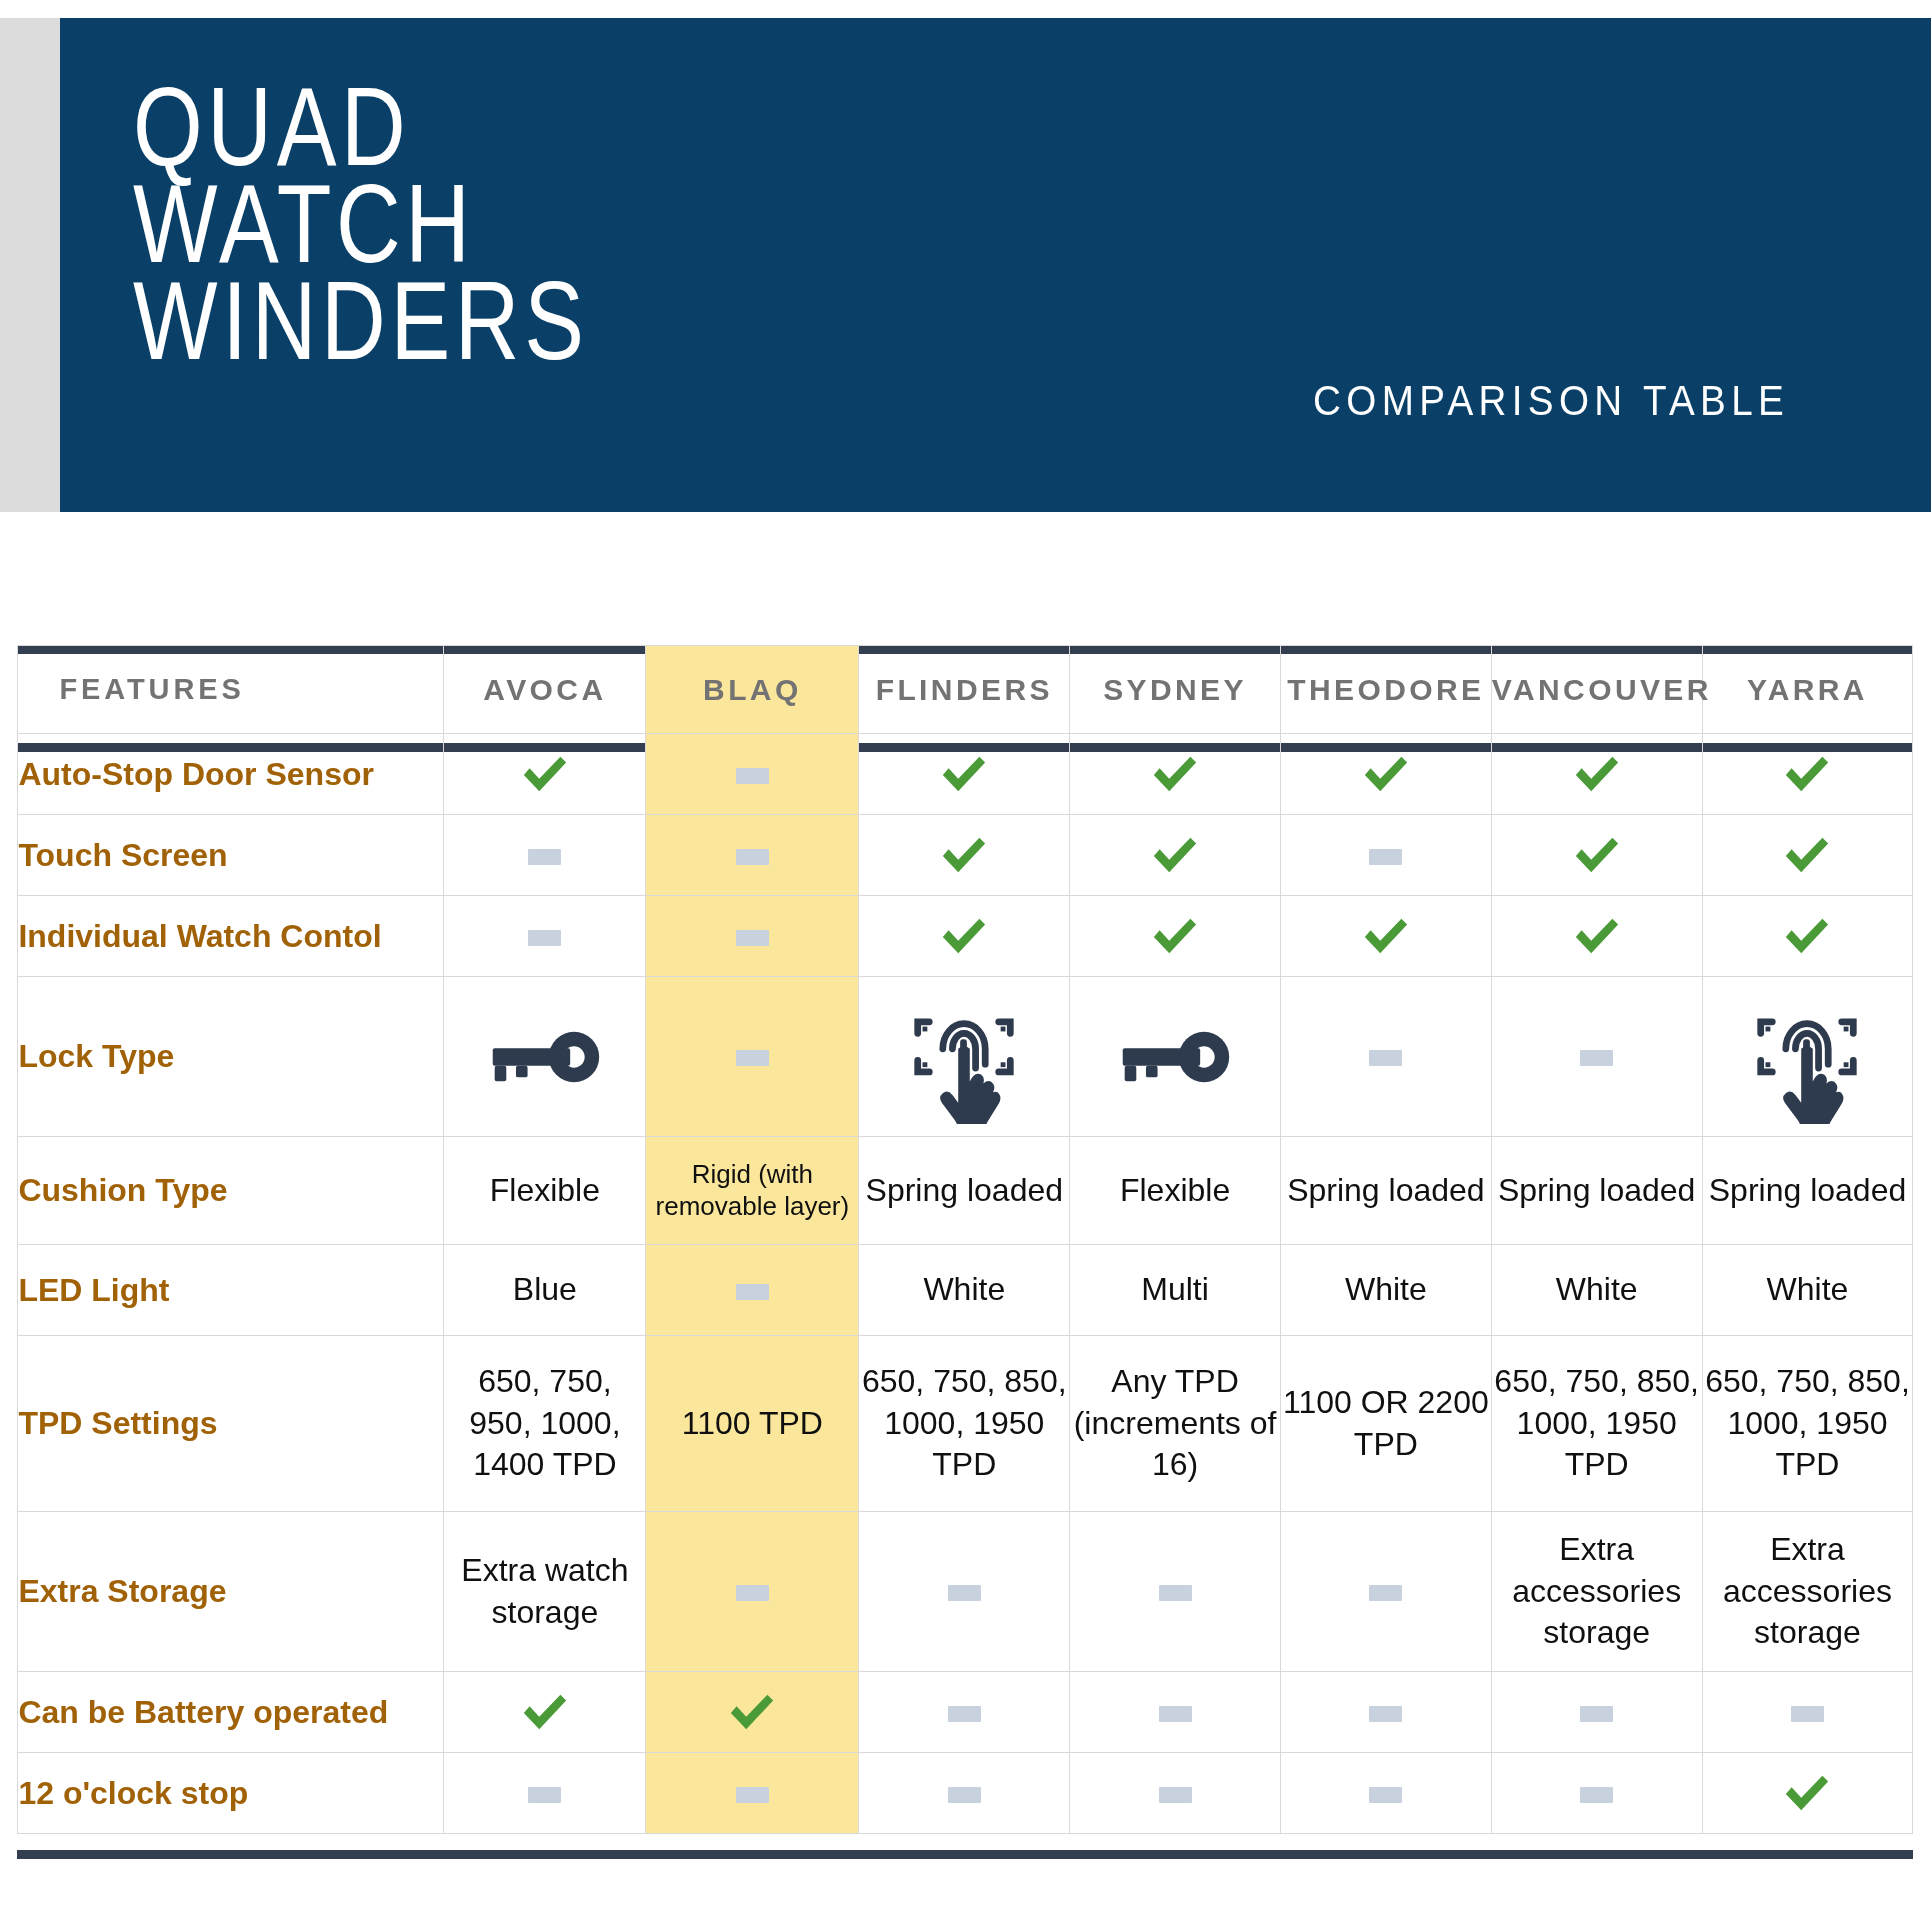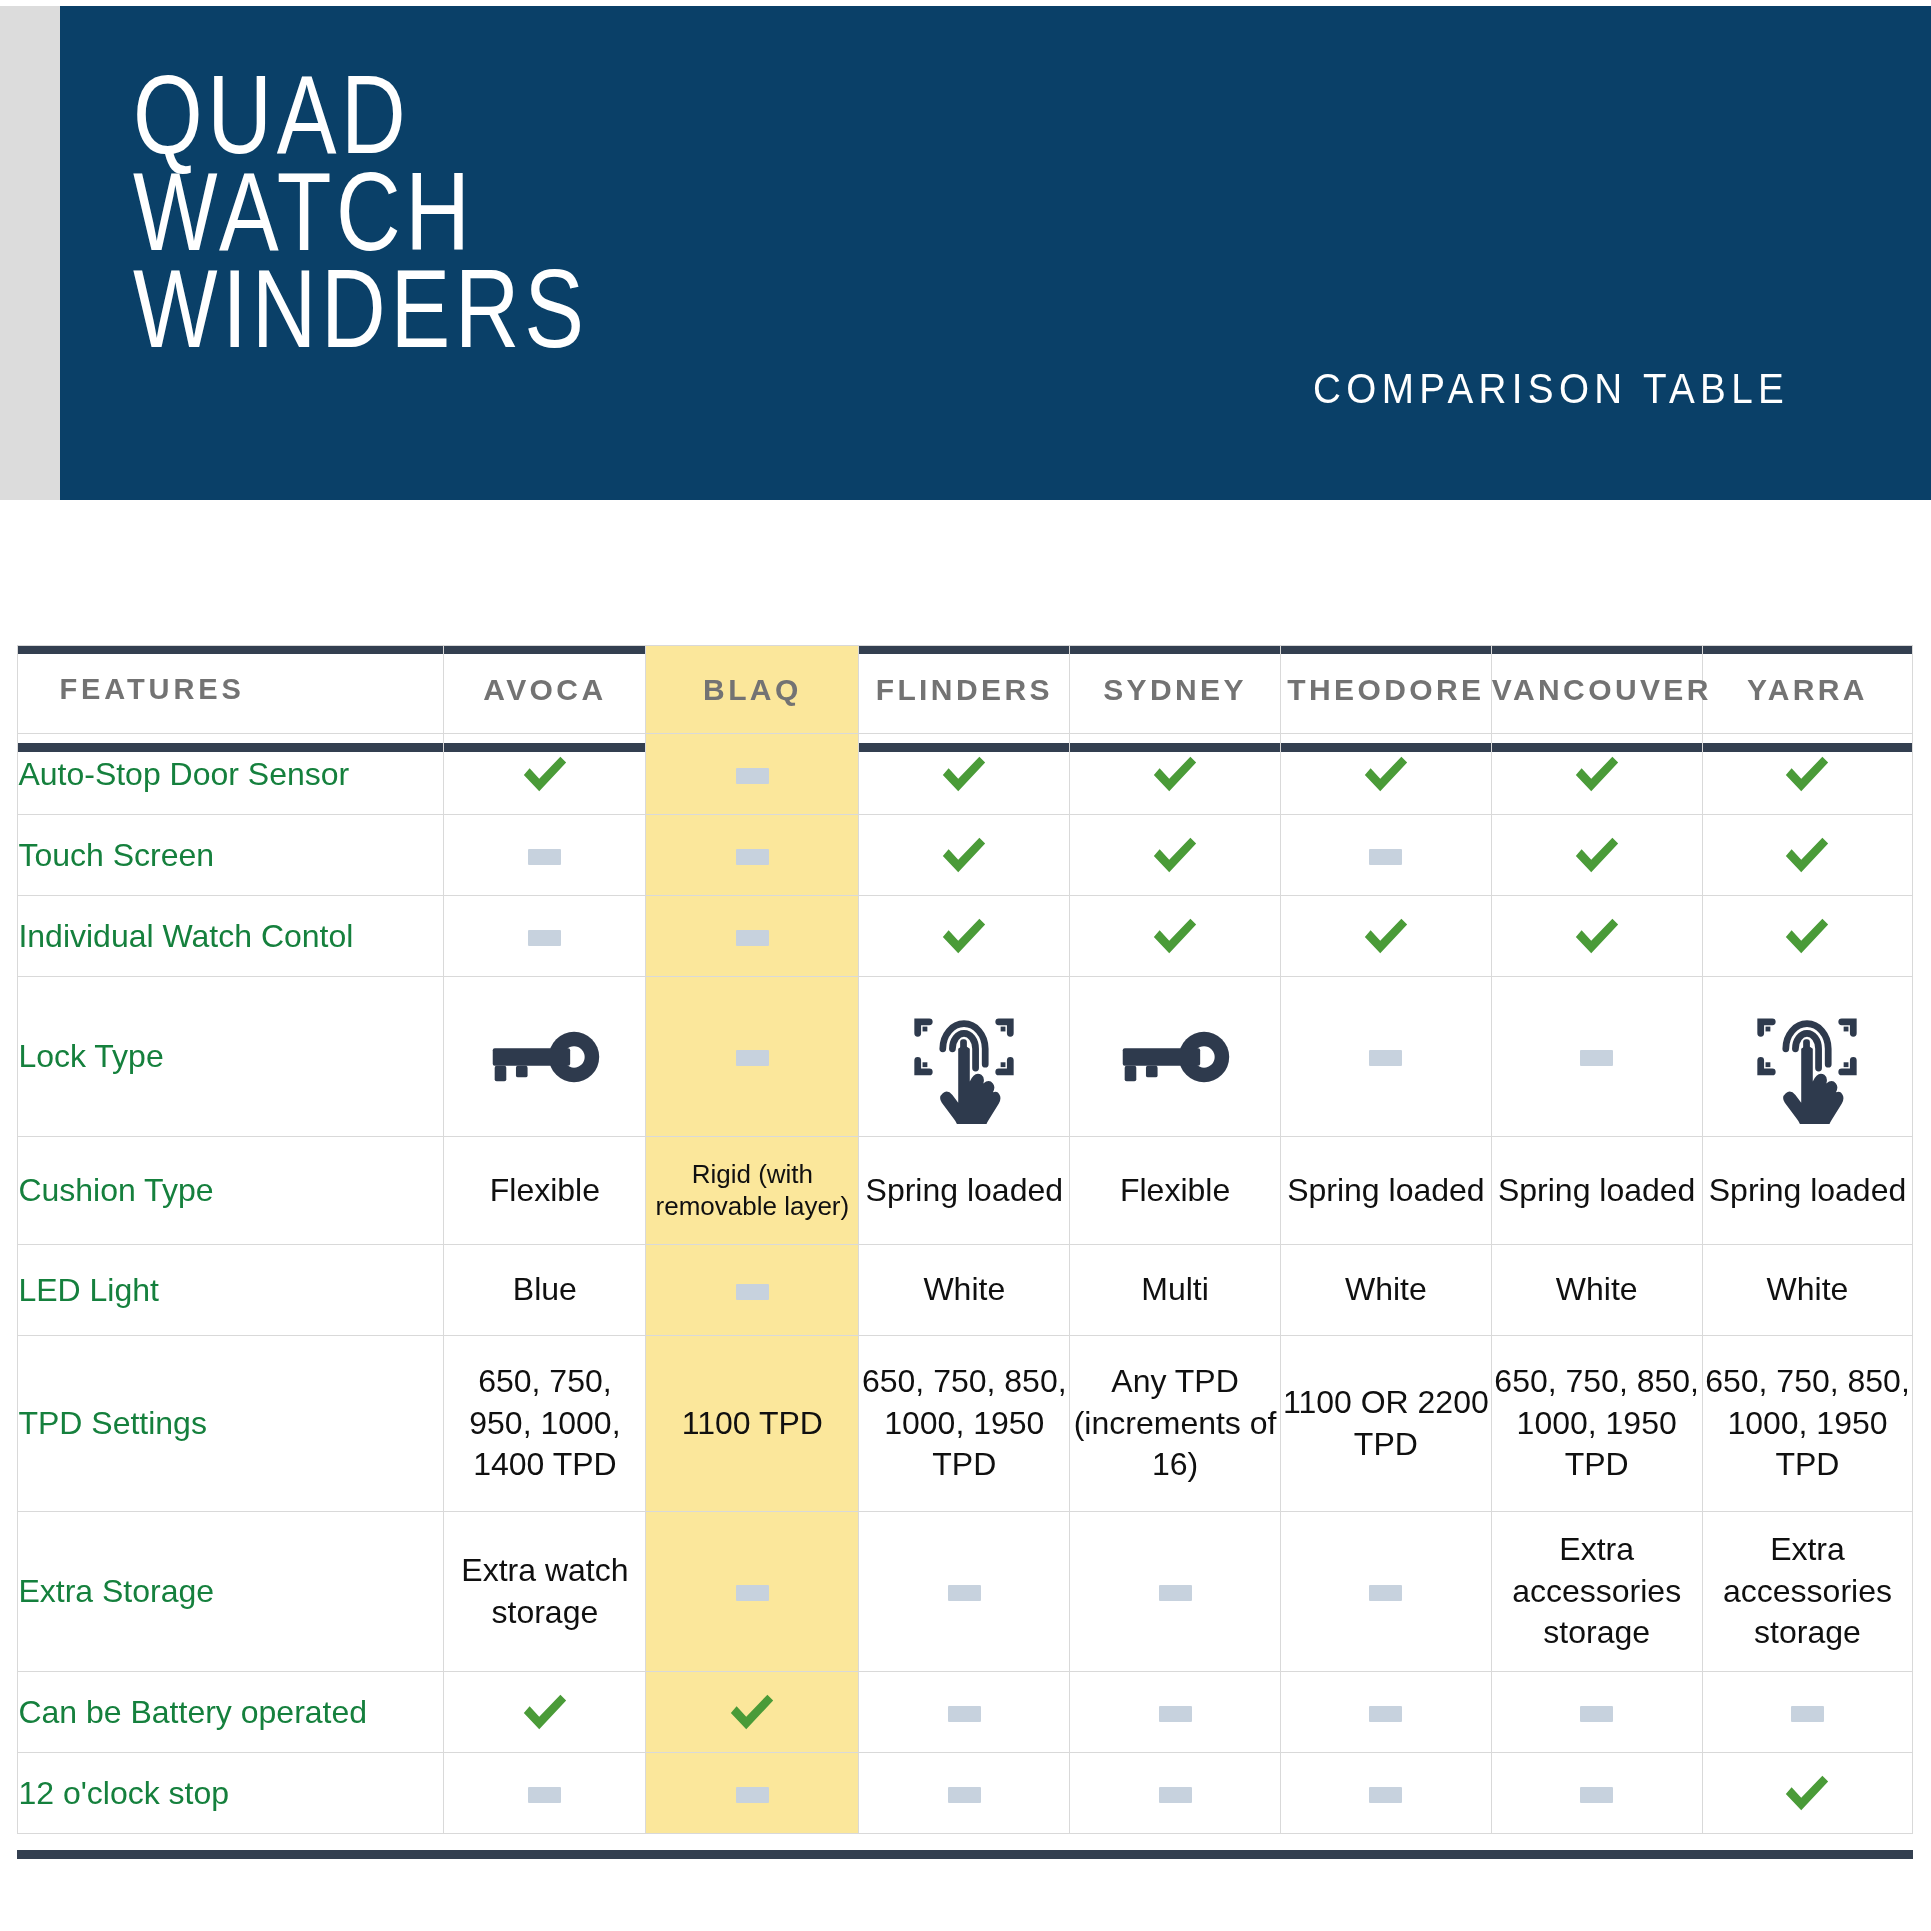--- a/index.html
+++ b/index.html
@@ -7,21 +7,21 @@
   body {
     background:#ffffff;
     font-family:"Liberation Sans", sans-serif;
     position:relative;
     overflow:hidden;
   }
 
   
   .header-wrap {
     position:absolute;
-    left:0; top:6px;
+    left:0; top:18px;
     width:1931px; height:392px;
   }
   .header-strip {
     position:absolute; left:0; top:0;
     width:60px; height:494px;
     background:#dcdcdc;
   }
   .header-band {
     position:absolute; left:60px; top:0;
     width:1871px; height:494px;
@@ -98,22 +98,22 @@
     font-size:29px;
     letter-spacing:3.9px;
   }
   .hrow th.hl { background:#fbe79b; }
 
   
   td.featcell {
     text-align:left;
     padding-left:21px;
     font-size:32px;
-    color:#15803d;
-    font-weight:400;
+    color:#a16207;
+    font-weight:700;
     line-height:1.15;
   }
   td.val {
     text-align:center;
     font-size:32px;
     color:#101010;
     line-height:1.30;
     padding:7.7px 5.8px;
   }
   td.hl { background:#fbe79b; }

